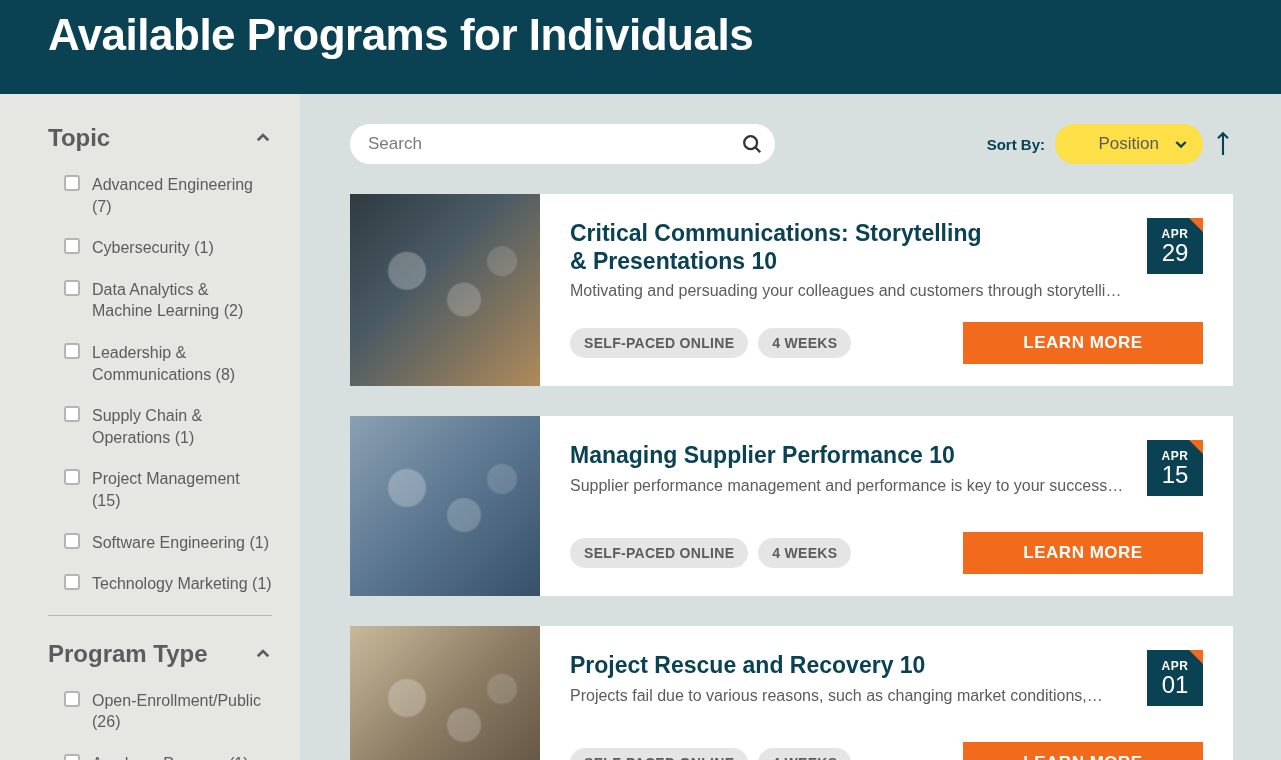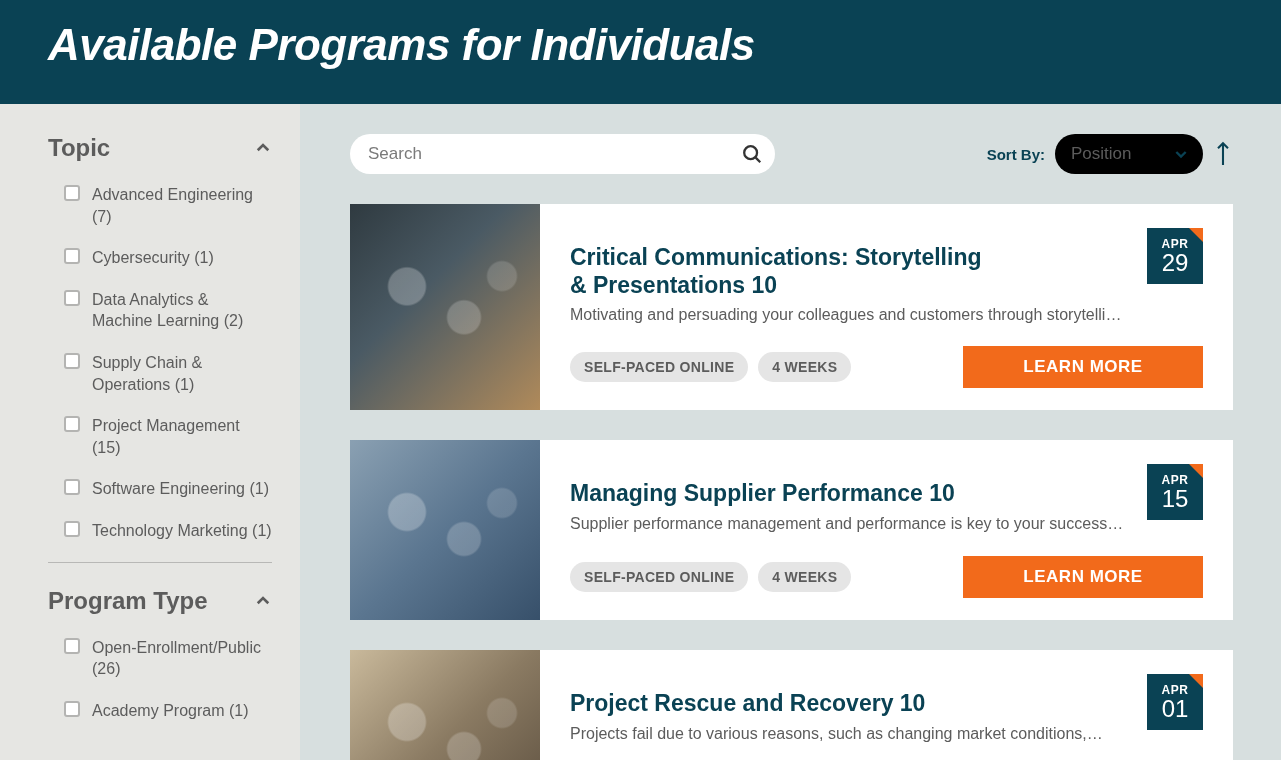--- a/index.html
+++ b/index.html
@@ -4,22 +4,21 @@
 <style>
   * { box-sizing: border-box; margin: 0; padding: 0; }
   body {
     font-family: -apple-system, BlinkMacSystemFont, "Segoe UI", Helvetica, Arial, sans-serif;
     background: #d7dfdf;
     color: #000;
     width: 1281px;
   }
   .header-band {
     background: #0a4254;
-    padding: 20px 48px 34px 48px;
-    font-style: italic;
+    padding: 10px 48px 34px 48px;
   }
   .page-title {
     color: #fff;
     font-size: 44px;
     font-weight: 800;
     letter-spacing: -0.5px;
   }
   .layout {
     display: flex;
     align-items: flex-start;
@@ -114,31 +113,32 @@
     display: flex;
     align-items: center;
     gap: 10px;
   }
   .sort-label {
     color: #0a4254;
     font-weight: 700;
     font-size: 15px;
   }
   .sort-select {
-    background: #000000;
+    background: #fde047;
     height: 40px;
     border-radius: 20px;
     padding: 0 44px 0 16px;
     display: flex;
     align-items: center;
     font-size: 17px;
     color: #5c5c5c;
     position: relative;
     width: 148px;
     cursor: pointer;
+    justify-content: flex-end;
   }
   .chevron-down-icon {
     position: absolute;
     right: 14px; top: 50%;
     transform: translateY(-50%);
     width: 16px; height: 16px;
     color: #0a4254;
   }
   .sort-dir {
     width: 20px; height: 28px;
@@ -166,21 +166,20 @@
     display: flex;
     flex-direction: column;
   }
   .card-title {
     color: #0a4254;
     font-size: 23px;
     font-weight: 700;
     line-height: 1.2;
     margin-bottom: 6px;
     max-width: 430px;
-    margin-top: 14px;
   }
   .card-desc {
     color: #5c5c5c;
     font-size: 16px;
     line-height: 1.3;
     margin-bottom: 20px;
     max-width: 560px;
     white-space: nowrap;
     overflow: hidden;
     text-overflow: ellipsis;
@@ -279,20 +278,24 @@
             <span class="checkbox"></span>
             <span class="opt-label"><span>Advanced Engineering</span> <span class="opt-count">(7)</span></span>
           </label>
           <label class="filter-opt">
             <span class="checkbox"></span>
             <span class="opt-label"><span>Cybersecurity</span> <span class="opt-count">(1)</span></span>
           </label>
           <label class="filter-opt">
             <span class="checkbox"></span>
             <span class="opt-label"><span>Data Analytics &amp; Machine Learning</span> <span class="opt-count">(2)</span></span>
+          </label>
+          <label class="filter-opt">
+            <span class="checkbox"></span>
+            <span class="opt-label"><span>Leadership &amp; Communications</span> <span class="opt-count">(8)</span></span>
           </label>
           <label class="filter-opt">
             <span class="checkbox"></span>
             <span class="opt-label"><span>Supply Chain &amp; Operations</span> <span class="opt-count">(1)</span></span>
           </label>
           <label class="filter-opt">
             <span class="checkbox"></span>
             <span class="opt-label"><span>Project Management</span> <span class="opt-count">(15)</span></span>
           </label>
           <label class="filter-opt">

